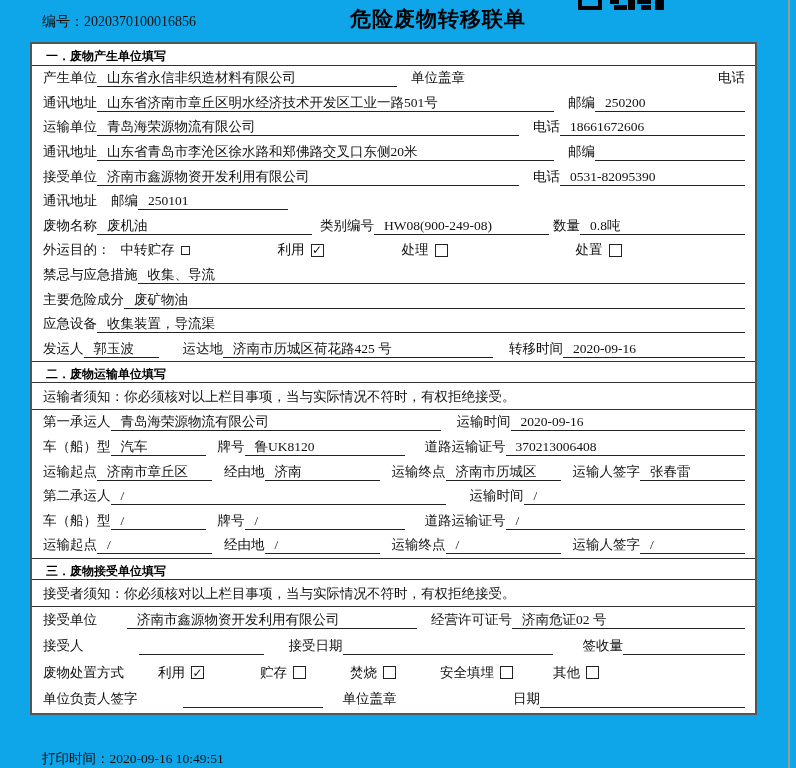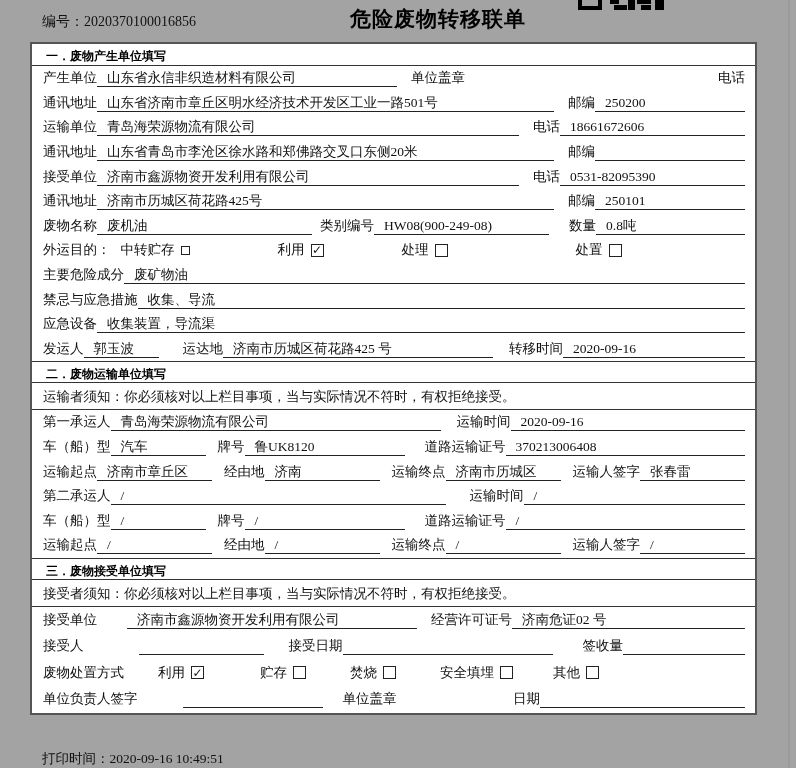--- a/index.html
+++ b/index.html
@@ -1,18 +1,18 @@
 <!DOCTYPE html>
 <html><head>
 <meta charset="utf-8">
 <style>
   * { margin:0; padding:0; box-sizing:border-box; }
   html,body { background:#fff; }
   .page {
-    position:relative; width:796px; height:768px; background:#a3a3a3;
+    position:relative; width:796px; height:768px; background:#0ea5e9;
     font-family:"Liberation Serif","DejaVu Serif",serif;
     color:#111; font-size:13.5px; overflow:hidden;
   }
   .serial { position:absolute; left:42px; top:13px; font-size:14px; white-space:nowrap; }
   .doc-title {
     position:absolute; left:80px; right:0; top:5px; text-align:center;
     font-size:21px; font-weight:bold; letter-spacing:1px;
     font-family:"Liberation Sans","DejaVu Sans",sans-serif; color:#000;
   }
   
@@ -111,31 +111,30 @@
 
     <div class="row">
       <span class="lbl">接受单位</span>
       <span class="val fill">济南市鑫源物资开发利用有限公司</span>
       <span class="lbl" style="margin-left:14px">电话</span>
       <span class="val" style="width:185px">0531-82095390</span>
     </div>
 
     <div class="row">
       <span class="lbl">通讯地址</span>
-      <span class="val fill">济南市历城区荷花路425号</span>
       <span class="lbl" style="margin-left:14px">邮编</span>
       <span class="val" style="width:150px">250101</span>
     </div>
 
     <div class="row">
       <span class="lbl">废物名称</span>
       <span class="val" style="width:215px">废机油</span>
       <span class="lbl" style="margin-left:8px">类别编号</span>
       <span class="val" style="width:175px">HW08(900-249-08)</span>
-      <span class="lbl" style="margin-left:20px">数量</span>
+      <span class="lbl" style="margin-left:4px">数量</span>
       <span class="val fill">0.8吨</span>
     </div>
 
 
     <div class="row">
       <span class="lbl">外运目的：</span>
       <span class="lbl" style="margin-left:10px">中转贮存</span>
       <span class="cb small">
           <span></span>
         </span>
@@ -147,27 +146,27 @@
       <span class="cb">
           <span></span>
         </span>
       <span class="lbl" style="margin-left:128px">处置</span>
       <span class="cb">
           <span></span>
         </span>
     </div>
 
     <div class="row">
+      <span class="lbl">禁忌与应急措施</span>
+      <span class="val fill">收集、导流</span>
+    </div>
+
+    <div class="row">
       <span class="lbl">主要危险成分</span>
       <span class="val fill">废矿物油</span>
-    </div>
-
-    <div class="row">
-      <span class="lbl">禁忌与应急措施</span>
-      <span class="val fill">收集、导流</span>
     </div>
 
     <div class="row">
       <span class="lbl">应急设备</span>
       <span class="val fill">收集装置，导流渠</span>
     </div>
 
     <div class="row">
       <span class="lbl">发运人</span>
       <span class="val" style="width:75px">郭玉波</span>

